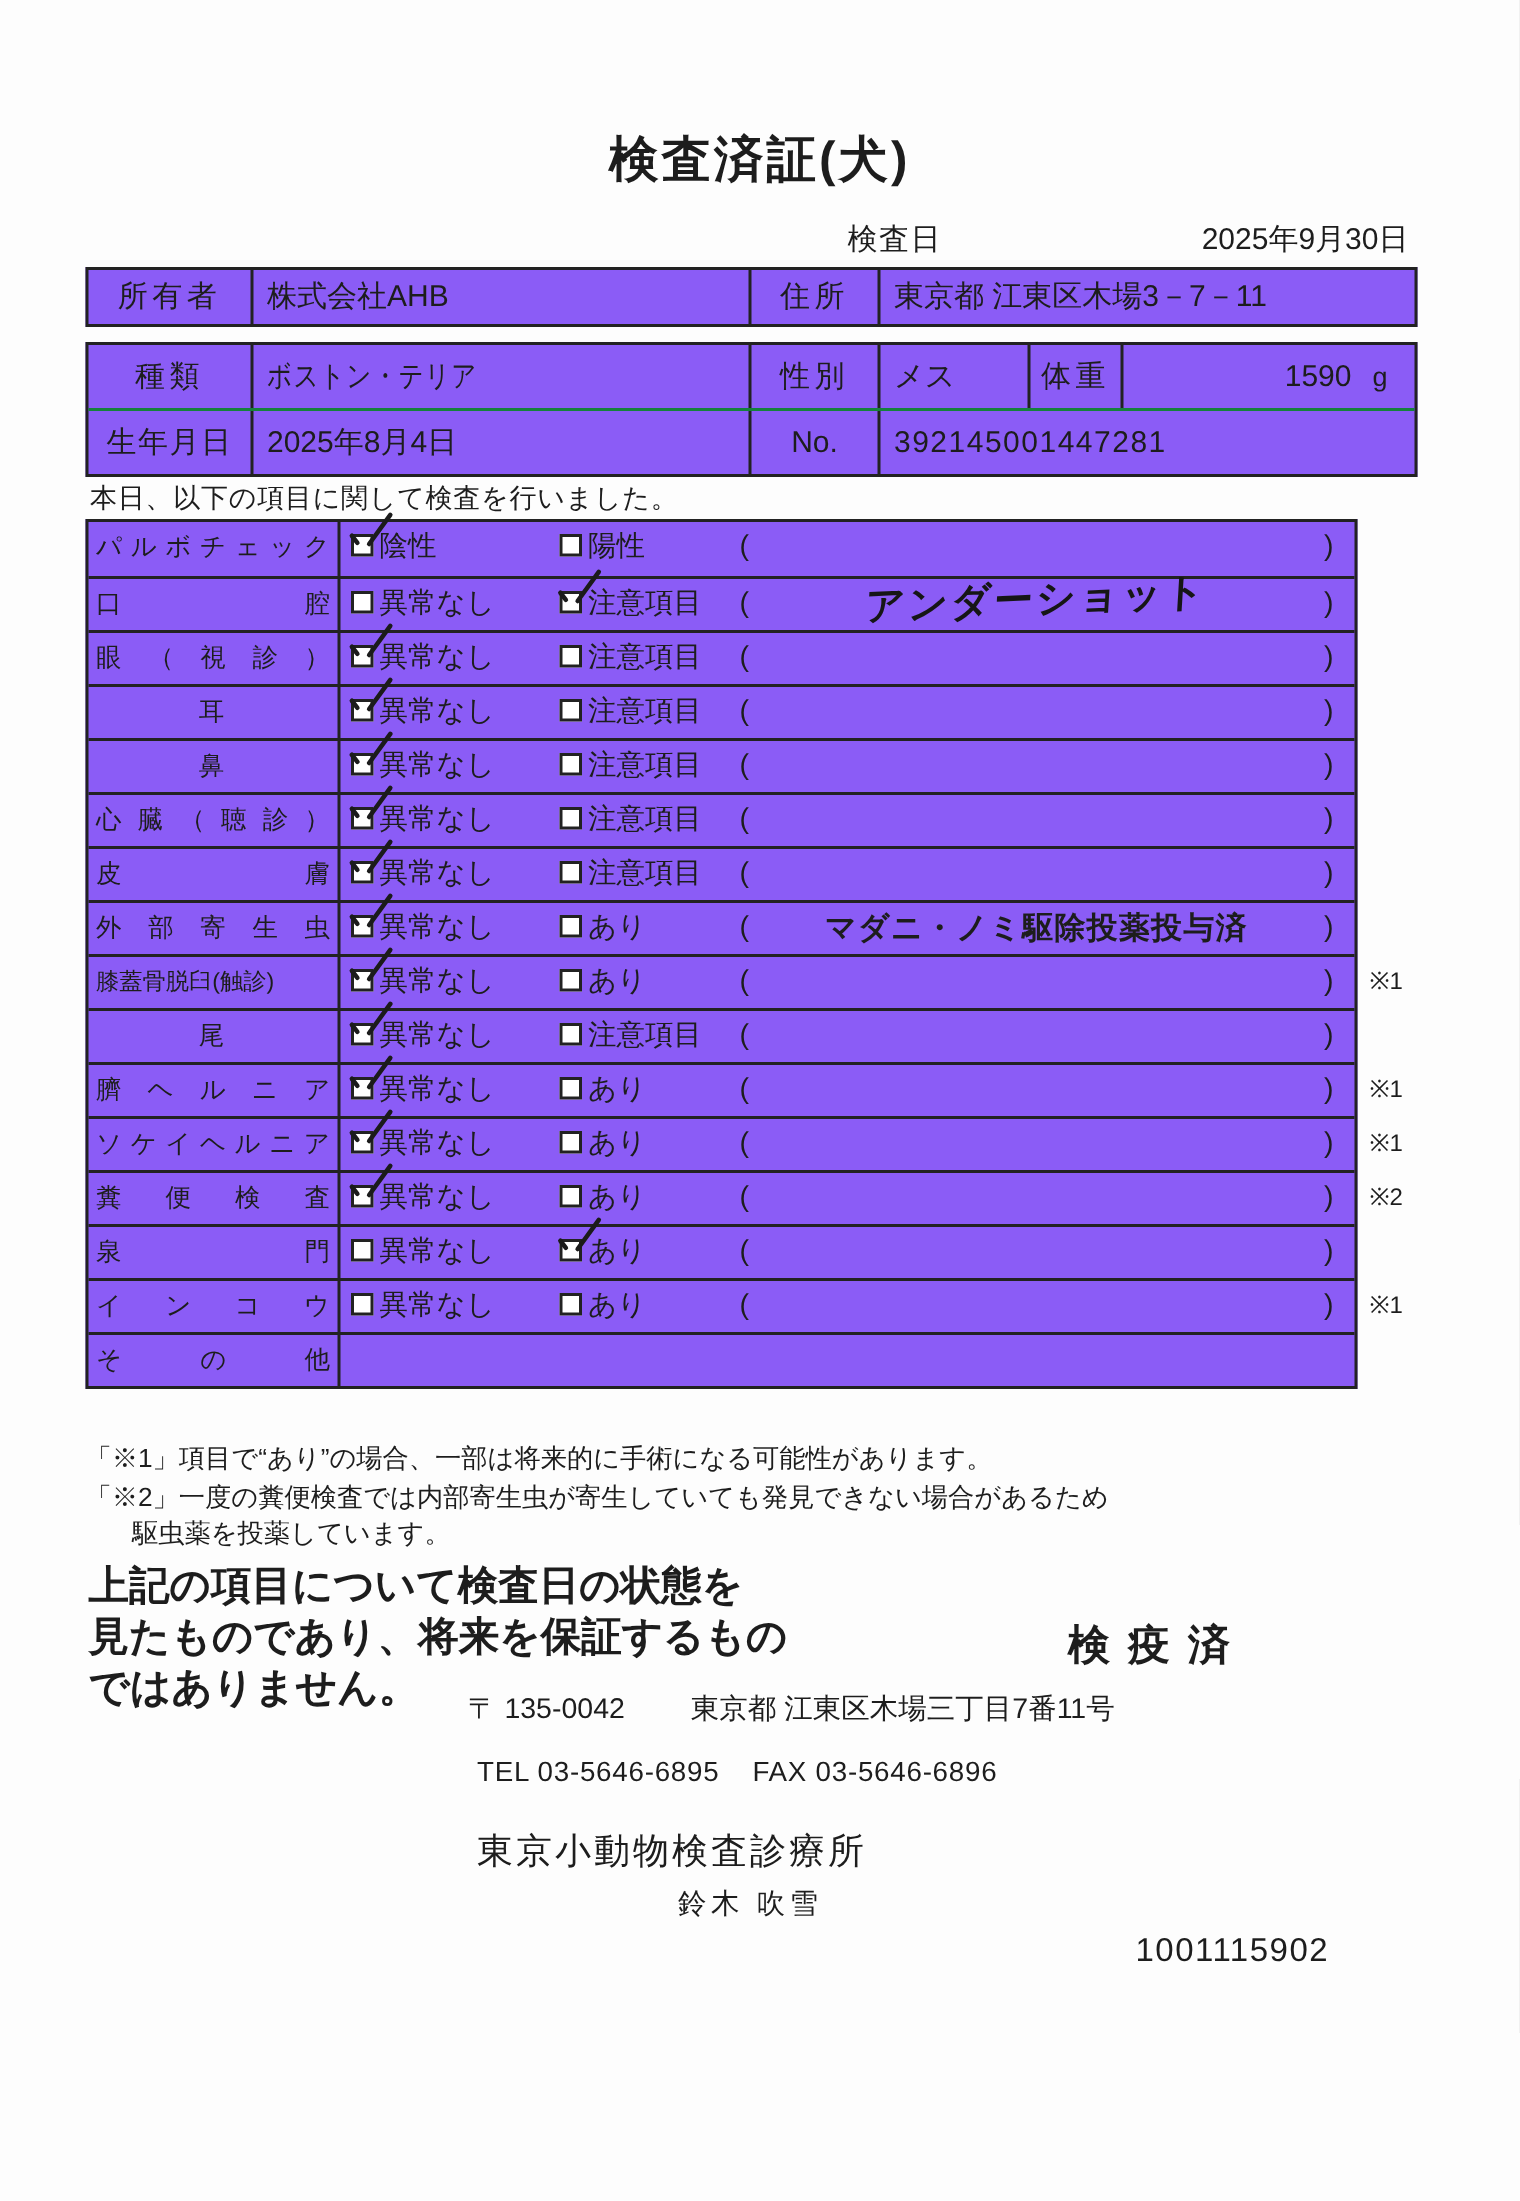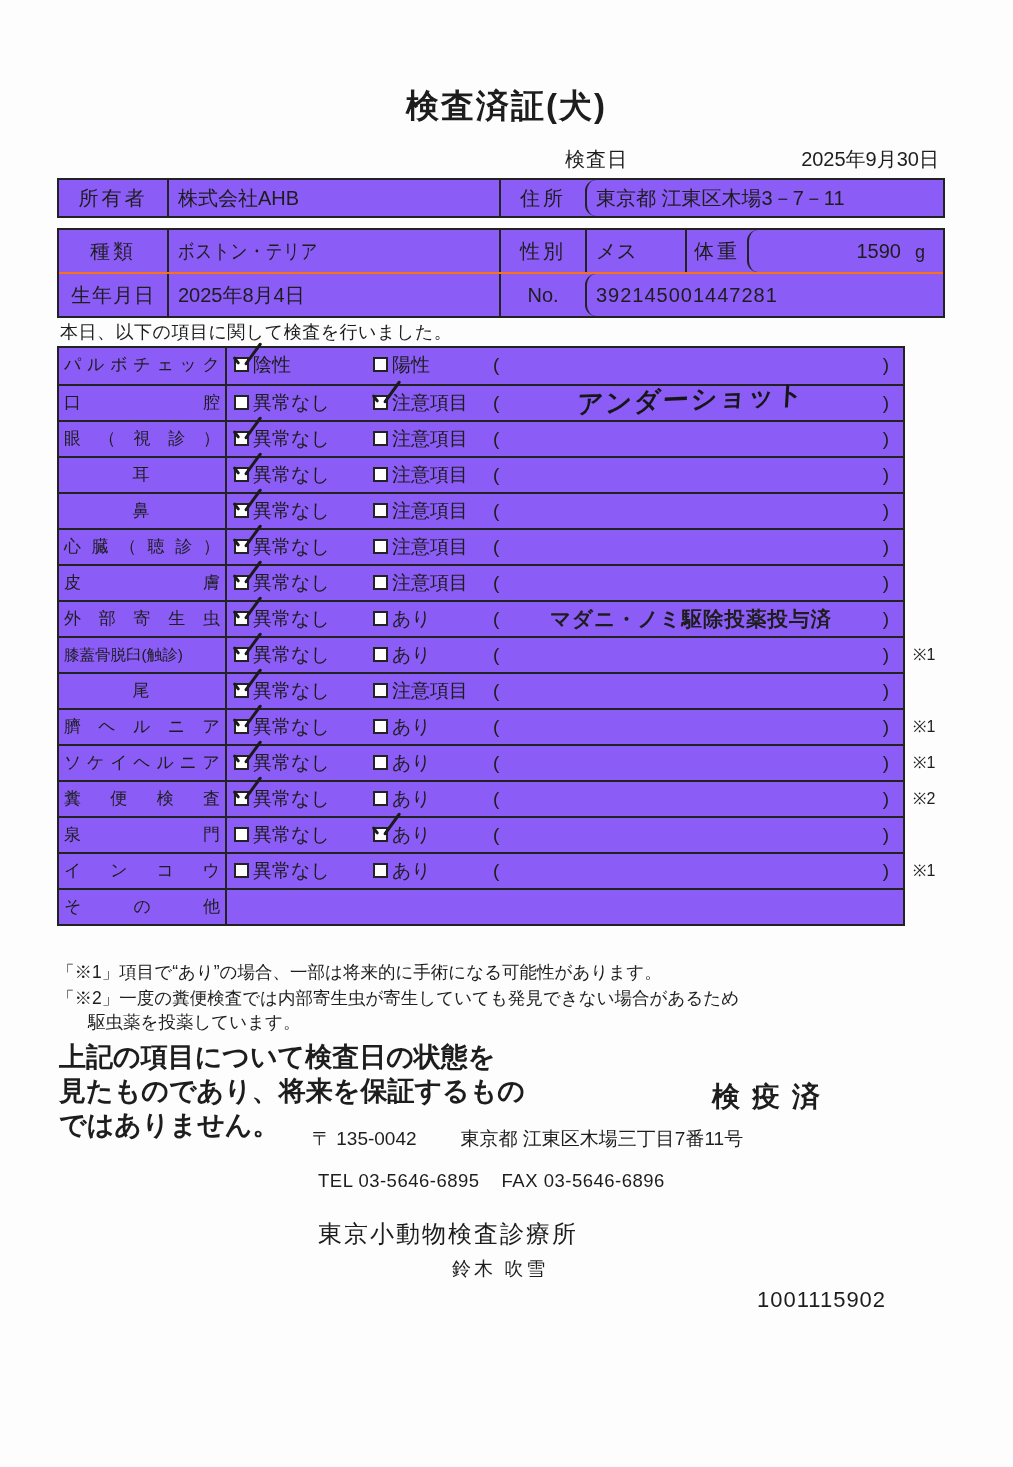--- a/index.html
+++ b/index.html
@@ -14,31 +14,31 @@
   
   .title { top:84px; left:0; width:100%; text-align:center;
            font-size:33px; font-weight:600; letter-spacing:2px; }
   .daterow { top:146px; left:57px; width:888px; height:26px; font-size:20px; }
   .daterow .dlabel { position:absolute; left:508px; top:0; letter-spacing:1px; }
   .daterow .dval   { position:absolute; right:6px; top:0; }
 
   
   .tbl { border:2px solid #222; background:#8b5cf6; }
   .trow { display:flex; }
-  .trow + .trow { border-top:2px solid #f97316; }
+  .trow + .trow { border-top:2px solid #15803d; }
   .cell { overflow:hidden; white-space:nowrap; }
   .cell.bl { border-left:2px solid #222; }
   .lab { text-align:center; letter-spacing:3px; }
   .val { padding-left:9px; }
   .owner-tbl { top:178px; left:57px; width:888px; }
   .owner-tbl .cell { height:36px; line-height:36px; font-size:20px; }
   .pet-tbl { top:228px; left:57px; width:888px; }
   .pet-tbl .cell { height:42px; line-height:42px; font-size:20px; }
   .w108 { width:108px; } .w332 { width:332px; } .w86 { width:86px; }
-  .w100 { width:100px; } .w62 { width:62px; } .fx { flex:1;border-radius:11px; }
+  .w100 { width:100px; } .w62 { width:62px; } .fx { flex:1; }
   .condensed { display:inline-block; transform:scaleX(.82); transform-origin:left center; letter-spacing:1px; }
   .weight-cell { text-align:right; padding-right:18px; }
   .weight-unit { display:inline-block; margin-left:14px; font-size:18px; }
   .no-label { letter-spacing:0; font-size:18px; }
   .num { letter-spacing:1px; font-size:21px; }
 
   .intro { top:320px; left:60px; font-size:18px; letter-spacing:.5px; }
 
   
   .check-tbl { top:346px; left:57px; width:848px; }

